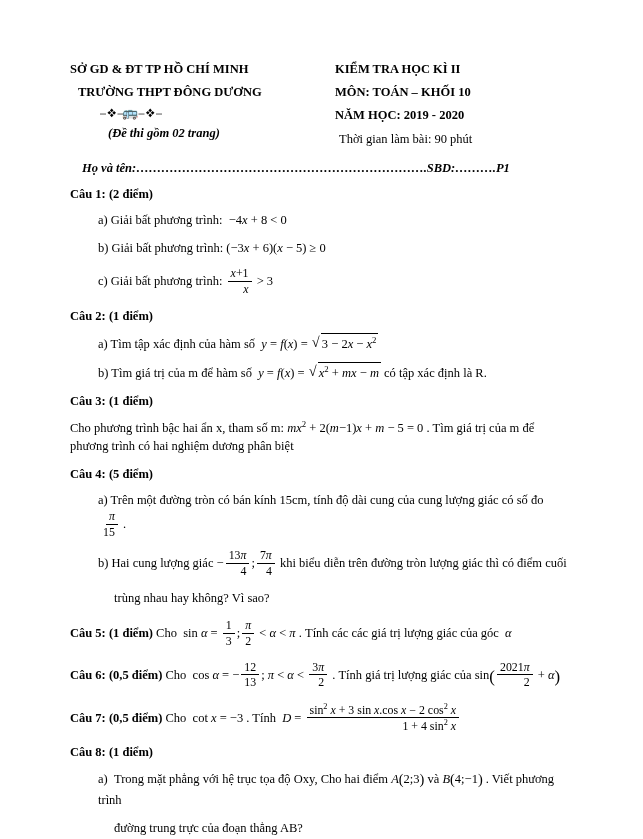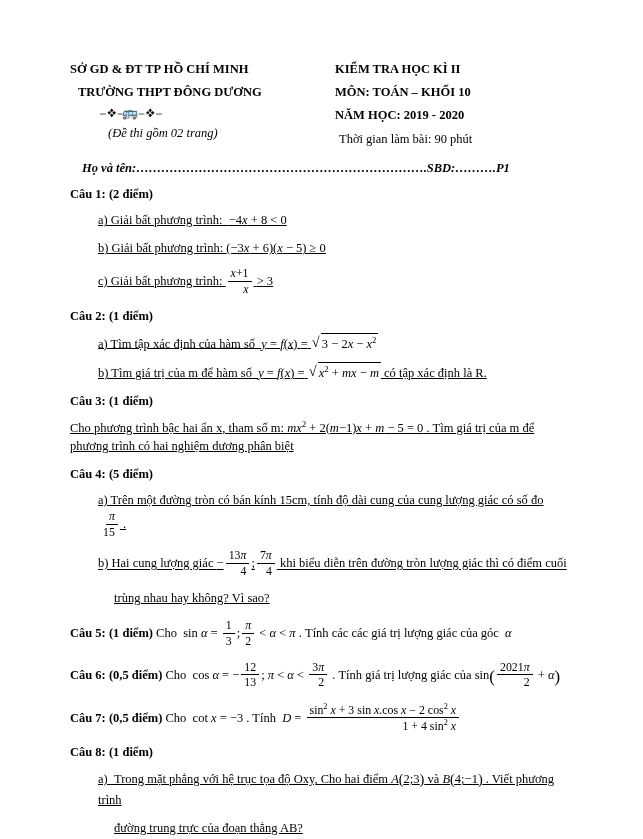--- a/index.html
+++ b/index.html
@@ -52,21 +52,21 @@
   .hdr-left .indent1 { padding-left: 8px; }
   .deco {
     padding-left: 30px;
     line-height: 1.4;
     font-size: 12px;
     letter-spacing: -1px;
   }
   .deco .bus { font-size: 13px; letter-spacing: 0; }
   .hdr-note {
     font-size: 12.5px;
-    font-weight: normal;
+    font-weight: bold;
     font-style: italic;
     padding-left: 38px;
     line-height: 1.9;
     white-space: nowrap;
   }
   .hdr-time {
     font-size: 12.5px;
     line-height: 2.0;
     padding-left: 4px;
     white-space: nowrap;
@@ -87,21 +87,20 @@
     font-size: 12.5px;
     font-weight: bold;
     margin-top: 11px;
     margin-bottom: 2px;
   }
   .item {
     font-size: 12.5px;
     margin: 9px 12px 0 0;
     padding-left: 28px;
     line-height: 1.5;
-    text-decoration: underline;
   }
   .item.nopad { padding-left: 0; }
   .item.sub2 { padding-left: 44px; }
   .inline-q {
     font-size: 12.5px;
     margin-top: 11px;
     line-height: 1.7;
   }
   .inline-q .lbl { font-weight: bold; }
 

